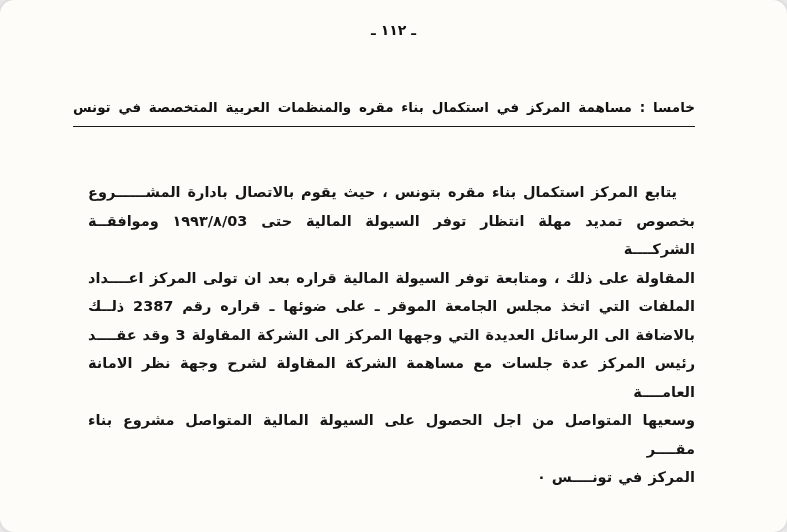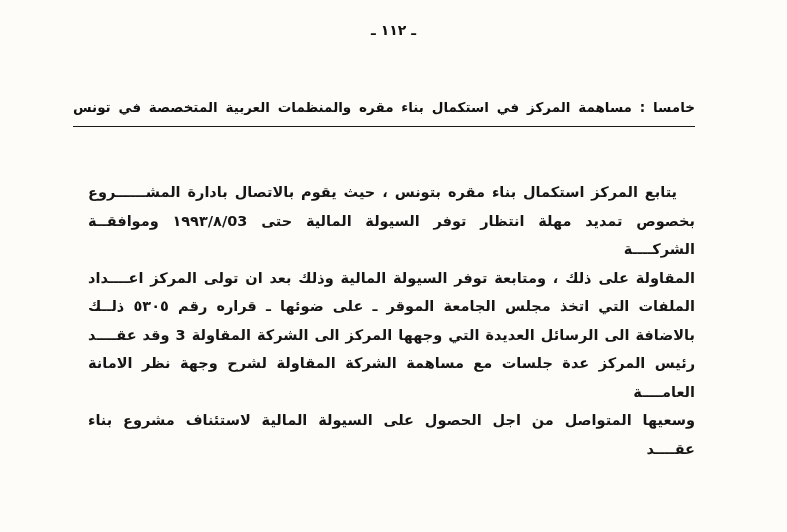--- a/index.html
+++ b/index.html
@@ -11,20 +11,21 @@
     position: relative;
     width: 787px;
     height: 532px;
     margin: 0 auto;
     background: #fdfcf8;
     color: #1c1c1c;
     direction: rtl;
     font-family: "DejaVu Sans", sans-serif;
     overflow: hidden;
     box-shadow: 0 0 4px rgba(0,0,0,0.15);
+    border-radius: 14px;
   }
   .page-number {
     position: absolute;
     top: 22px;
     left: 0;
     right: 0;
     text-align: center;
     font-size: 14px;
     font-weight: bold;
     letter-spacing: 3px;
@@ -71,20 +72,21 @@
 
 <div class="page">
 
   <div class="page-number">ـ  ١١٢  ـ</div>
 
   <div class="heading">خامسا :   مساهمة المركز في استكمال بناء مقره والمنظمات العربية المتخصصة في تونس</div>
 
   <div class="body-text">
     <div class="line first">يتابع المركز استكمال بناء مقره بتونس ،  حيث يقوم بالاتصال بادارة المشــــــروع</div>
     <div class="line">بخصوص تمديد مهلة انتظار توفر السيولة المالية حتى ١٩٩٣/٨/03 وموافقــة الشركــــة</div>
-    <div class="line">المقاولة على ذلك ،  ومتابعة توفر السيولة المالية وذلك بعد ان تولى المركز اعــــداد</div>
-    <div class="line">الملفات التي اتخذ مجلس الجامعة الموقر ـ على ضوئها ـ قراره  رقم ٥٣٠٥    ذلــك</div>
+    <div class="line">المقاولة على ذلك ،  ومتابعة توفر السيولة المالية قراره بعد ان تولى المركز اعــــداد</div>
+    <div class="line">الملفات التي اتخذ مجلس الجامعة الموقر ـ على ضوئها ـ قراره  رقم 2387    ذلــك</div>
     <div class="line">بالاضافة الى الرسائل العديدة التي وجهها المركز الى الشركة المقاولة 3  وقد عقــــد</div>
     <div class="line">رئيس المركز عدة جلسات مع مساهمة الشركة المقاولة لشرح وجهة نظر الامانة العامــــة</div>
-    <div class="line">وسعيها المتواصل من اجل الحصول على السيولة المالية لاستئناف مشروع بناء عقــــد</div>
+    <div class="line">وسعيها المتواصل من اجل الحصول على السيولة المالية المتواصل مشروع بناء مقــــر</div>
+    <div class="line last">المركز في تونــــس ٠</div>
   </div>
 
 </div>
 
 </body></html>

